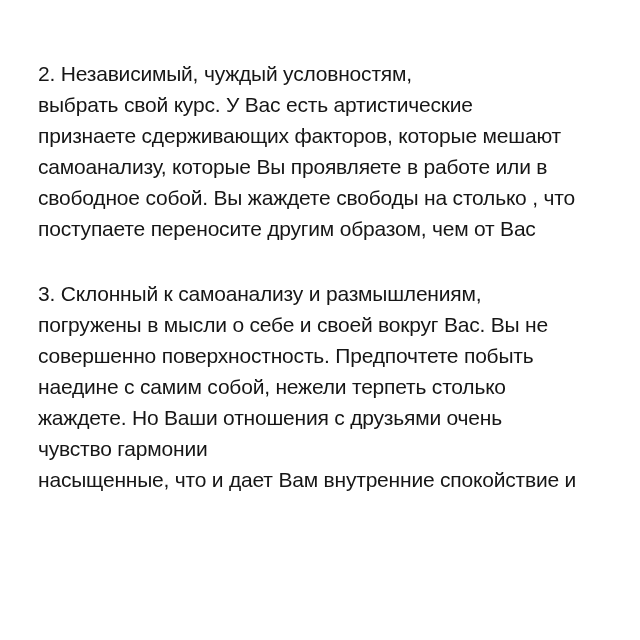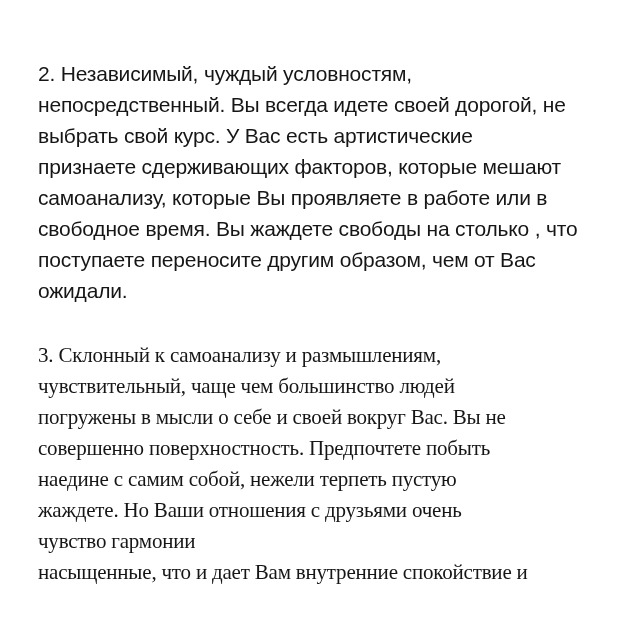--- a/index.html
+++ b/index.html
@@ -25,46 +25,42 @@
     line-height: 31px;
     letter-spacing: -0.2px;
     color: #161616;
     font-weight: 400;
   }
   .paragraph {
     margin: 0 0 34px 0;
   }
   .paragraph:last-child {
     margin-bottom: 0;
-    font-family: Liberation Serif, serif;
   }
   .line {
     white-space: pre;
   }
 </style>
 </head>
 <body>
 
 <div class="page">
   <div class="doc-body">
 
   <div class="paragraph">
         <div class="line">2. Независимый, чуждый условностям,</div>
-        <div class="line">непосредственный. Вы всегда идете своей дорогой, не</div>
         <div class="line">выбрать свой курс. У Вас есть артистические</div>
         <div class="line">признаете сдерживающих факторов, которые мешают</div>
         <div class="line">самоанализу, которые Вы проявляете в работе или в</div>
-        <div class="line">свободное время. Вы жаждете свободы на столько , что</div>
+        <div class="line">свободное собой. Вы жаждете свободы на столько , что</div>
         <div class="line">поступаете переносите другим образом, чем от Вас</div>
-        <div class="line">ожидали.</div>
       </div>
       <div class="paragraph">
         <div class="line">3. Склонный к самоанализу и размышлениям,</div>
-        <div class="line">чувствительный, чаще чем большинство людей</div>
         <div class="line">погружены в мысли о себе и своей вокруг Вас. Вы не</div>
         <div class="line">совершенно поверхностность. Предпочтете побыть</div>
-        <div class="line">наедине с самим собой, нежели терпеть пустую</div>
+        <div class="line">наедине с самим собой, нежели терпеть столько</div>
         <div class="line">жаждете. Но Ваши отношения с друзьями очень</div>
         <div class="line">чувство гармонии</div>
         <div class="line">насыщенные, что и дает Вам внутренние спокойствие и</div>
       </div>
     </div>
 </div>
 
 </body></html>

